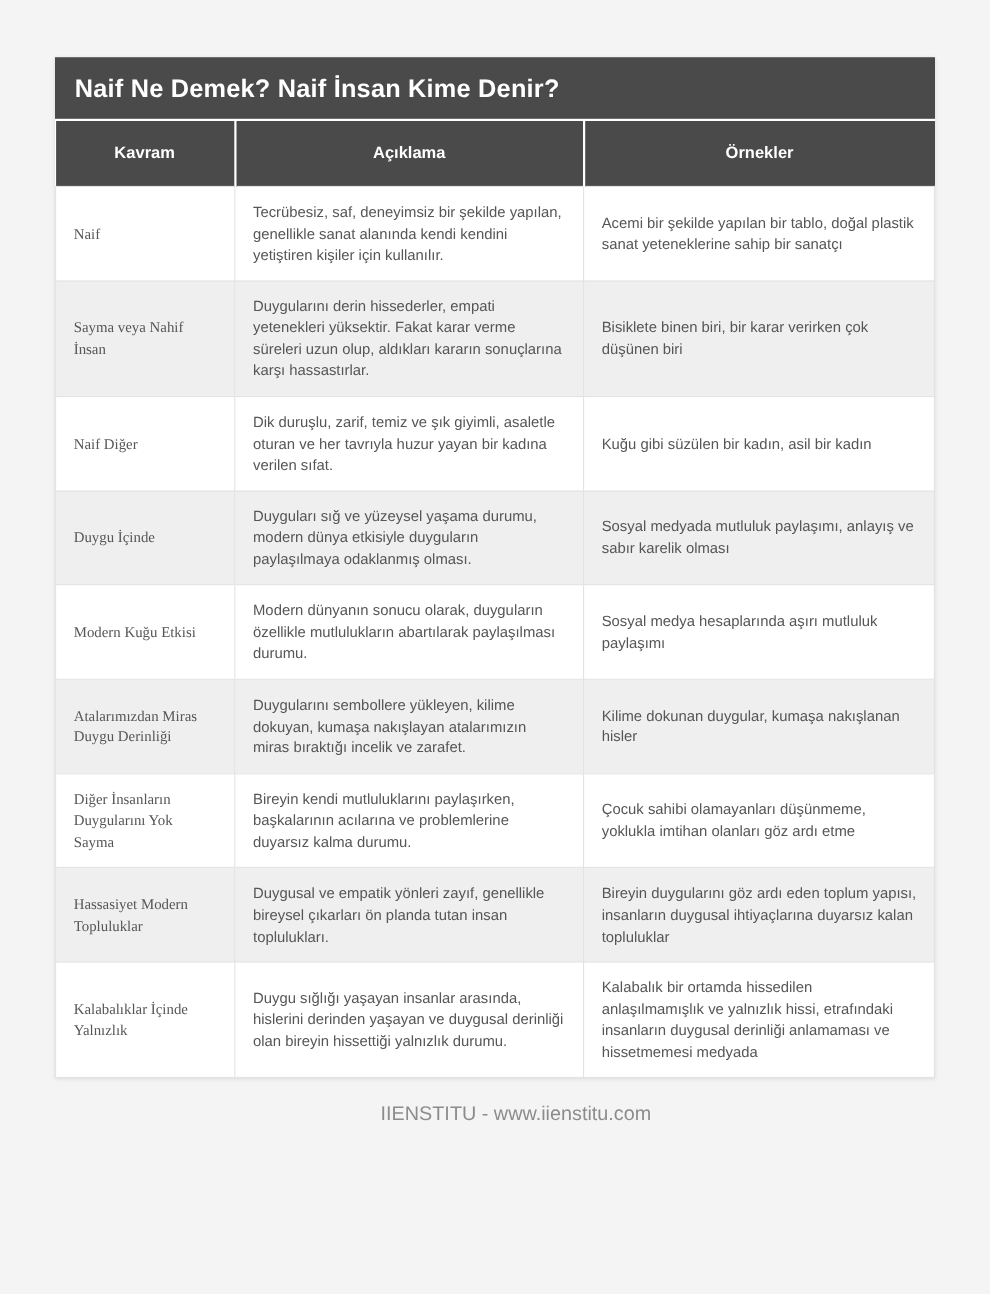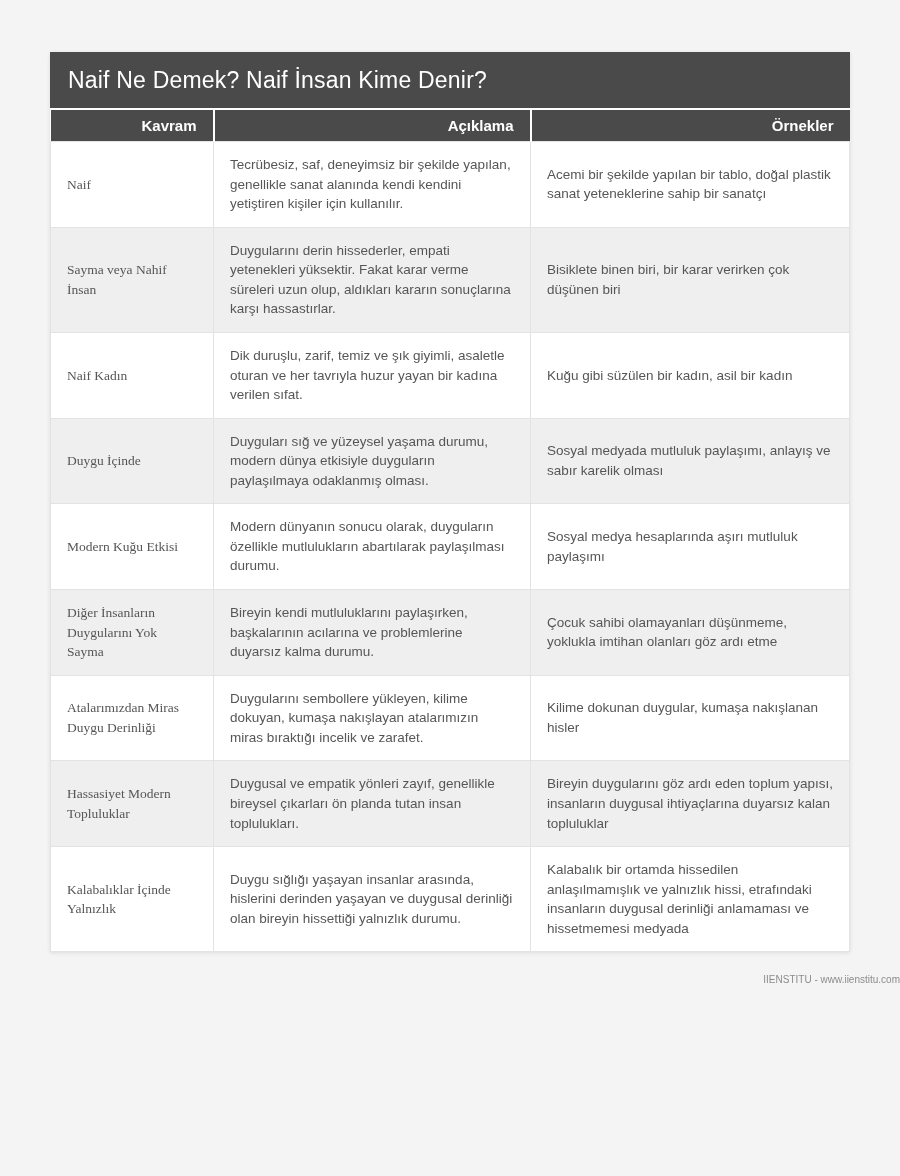--- a/index.html
+++ b/index.html
@@ -22,58 +22,58 @@
   .card {
     width: 800px;
     margin: 52px auto 0 auto;
     background: #ffffff;
     box-shadow: 0 1px 4px rgba(0,0,0,0.10);
   }
   .title-bar {
     background: var(--dark);
     color: #ffffff;
     font-size: 23px;
-    font-weight: normal;
+    font-weight: bold;
     padding: 15px 2px 14px 18px;
     border-bottom: 2px solid #ffffff;
     letter-spacing: 0.2px;
   }
   table.concept-table {
     width: 100%;
     border-collapse: collapse;
     table-layout: fixed;
   }
   col.c-kavram   { width: 163px; }
   col.c-aciklama { width: 317px; }
   col.c-ornekler { width: auto;  }
   thead th {
     background: var(--dark);
     color: #ffffff;
     font-size: 15px;
     font-weight: bold;
-    text-align: right;
-    padding: 7px 16px;
+    text-align: center;
+    padding: 21px 16px;
     border-left: 2px solid #ffffff;
   }
   thead th:first-child { border-left: none; }
   tbody td {
     font-size: 13.5px;
     color: var(--body-text);
     line-height: 1.45;
     padding: 13px 16px;
     border: 1px solid var(--border);
     vertical-align: middle;
     background: #ffffff;
   }
   tbody tr:nth-child(even) td { background: var(--row-alt); }
   tbody td.kavram { padding-right: 24px; font-family: Liberation Serif, serif; }
   .footer {
-    text-align: right;
+    text-align: center;
     color: var(--footer-text);
-    font-size: 10px;
+    font-size: 18px;
     margin-top: 22px;
     padding-left: 38px;
   }
 </style>
 </head>
 <body>
 
 <div class="card">
   <div class="title-bar">Naif Ne Demek? Naif İnsan Kime Denir?</div>
 
@@ -98,47 +98,47 @@
   </tr>
 
 
   <tr>
     <td class="kavram">Sayma veya Nahif İnsan</td>
     <td class="aciklama">Duygularını derin hissederler, empati yetenekleri yüksektir. Fakat karar verme süreleri uzun olup, aldıkları kararın sonuçlarına karşı hassastırlar.</td>
     <td class="ornekler">Bisiklete binen biri, bir karar verirken çok düşünen biri</td>
   </tr>
 
   <tr>
-    <td class="kavram">Naif Kadın</td>
+    <td class="kavram">Naif Diğer</td>
     <td class="aciklama">Dik duruşlu, zarif, temiz ve şık giyimli, asaletle oturan ve her tavrıyla huzur yayan bir kadına verilen sıfat.</td>
     <td class="ornekler">Kuğu gibi süzülen bir kadın, asil bir kadın</td>
   </tr>
 
   <tr>
     <td class="kavram">Duygu İçinde</td>
     <td class="aciklama">Duyguları sığ ve yüzeysel yaşama durumu, modern dünya etkisiyle duyguların paylaşılmaya odaklanmış olması.</td>
     <td class="ornekler">Sosyal medyada mutluluk paylaşımı, anlayış ve sabır karelik olması</td>
   </tr>
 
   <tr>
     <td class="kavram">Modern Kuğu Etkisi</td>
     <td class="aciklama">Modern dünyanın sonucu olarak, duyguların özellikle mutlulukların abartılarak paylaşılması durumu.</td>
     <td class="ornekler">Sosyal medya hesaplarında aşırı mutluluk paylaşımı</td>
   </tr>
 
   <tr>
+    <td class="kavram">Atalarımızdan Miras Duygu Derinliği</td>
+    <td class="aciklama">Duygularını sembollere yükleyen, kilime dokuyan, kumaşa nakışlayan atalarımızın miras bıraktığı incelik ve zarafet.</td>
+    <td class="ornekler">Kilime dokunan duygular, kumaşa nakışlanan hisler</td>
+  </tr>
+
+  <tr>
     <td class="kavram">Diğer İnsanların Duygularını Yok Sayma</td>
     <td class="aciklama">Bireyin kendi mutluluklarını paylaşırken, başkalarının acılarına ve problemlerine duyarsız kalma durumu.</td>
     <td class="ornekler">Çocuk sahibi olamayanları düşünmeme, yoklukla imtihan olanları göz ardı etme</td>
-  </tr>
-
-  <tr>
-    <td class="kavram">Atalarımızdan Miras Duygu Derinliği</td>
-    <td class="aciklama">Duygularını sembollere yükleyen, kilime dokuyan, kumaşa nakışlayan atalarımızın miras bıraktığı incelik ve zarafet.</td>
-    <td class="ornekler">Kilime dokunan duygular, kumaşa nakışlanan hisler</td>
   </tr>
 
   <tr>
     <td class="kavram">Hassasiyet Modern Topluluklar</td>
     <td class="aciklama">Duygusal ve empatik yönleri zayıf, genellikle bireysel çıkarları ön planda tutan insan toplulukları.</td>
     <td class="ornekler">Bireyin duygularını göz ardı eden toplum yapısı, insanların duygusal ihtiyaçlarına duyarsız kalan topluluklar</td>
   </tr>
 
   <tr>
     <td class="kavram">Kalabalıklar İçinde Yalnızlık</td>

